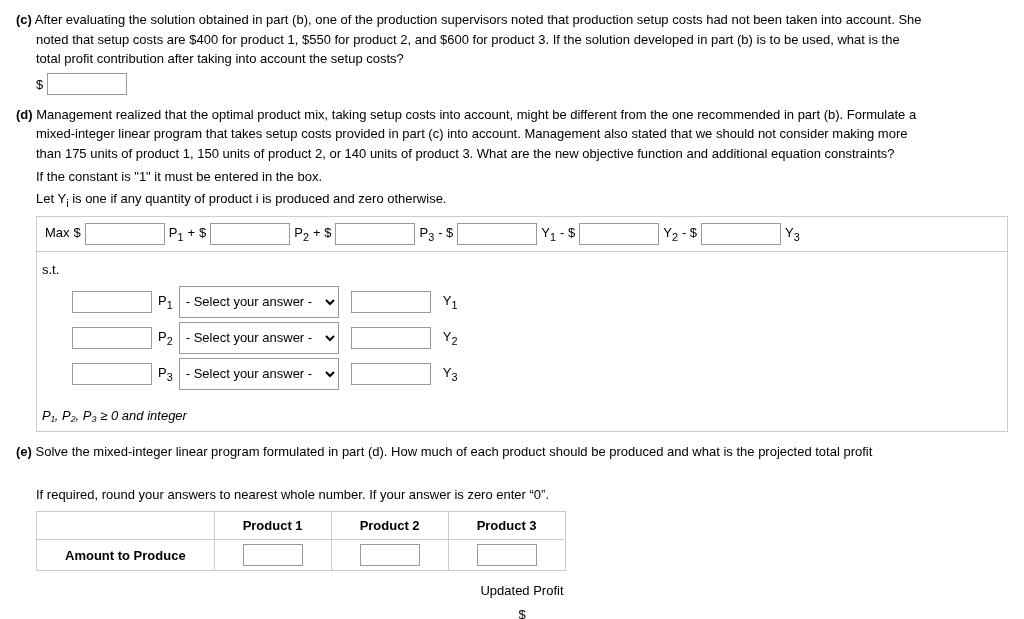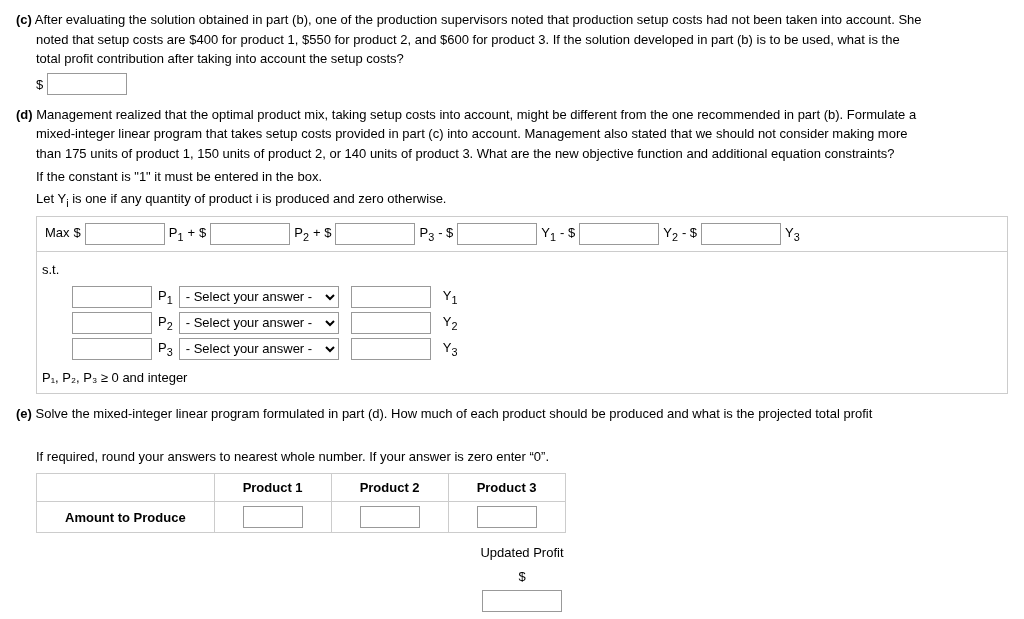--- a/index.html
+++ b/index.html
@@ -58,21 +58,21 @@
       display: flex;
       align-items: center;
       gap: 6px;
       margin-bottom: 4px;
     }
     .constraint-row input[type="text"] {
       width: 80px;
     }
     select {
       font-size: 13px;
-      height: 22px;
+      height: 32px;
       border: 1px solid #999;
       background: #fff;
       padding: 1px 2px;
       min-width: 160px;
     }
     .y-label {
       margin-left: 6px;
     }
     .non-neg {
       margin-top: 4px;
@@ -207,21 +207,21 @@
           <select>
             <option>- Select your answer -</option>
             <option>≤</option>
             <option>≥</option>
             <option>=</option>
           </select>
           <input type="text" value="" style="width: 80px; margin-left: 6px;">
           <span class="y-label">Y<sub>3</sub></span>
         </div>
       </div>
-      <div class="non-neg" style="margin-top:8px;">P₁, P₂, P₃ ≥ 0 and integer</div>
+      <div class="non-neg" style="margin-top:16px;font-style:italic;">P₁, P₂, P₃ ≥ 0 and integer</div>
     </div>
   </div>
 </div>
 
 <div class="section" style="margin-top:10px;">
   <span class="section-label">(e)</span>
   <span> Solve the mixed-integer linear program formulated in part (d). How much of each product should be produced and what is the projected total profit</span>
   <br>
   <br>
   <div class="indent" style="margin-top:4px;">

